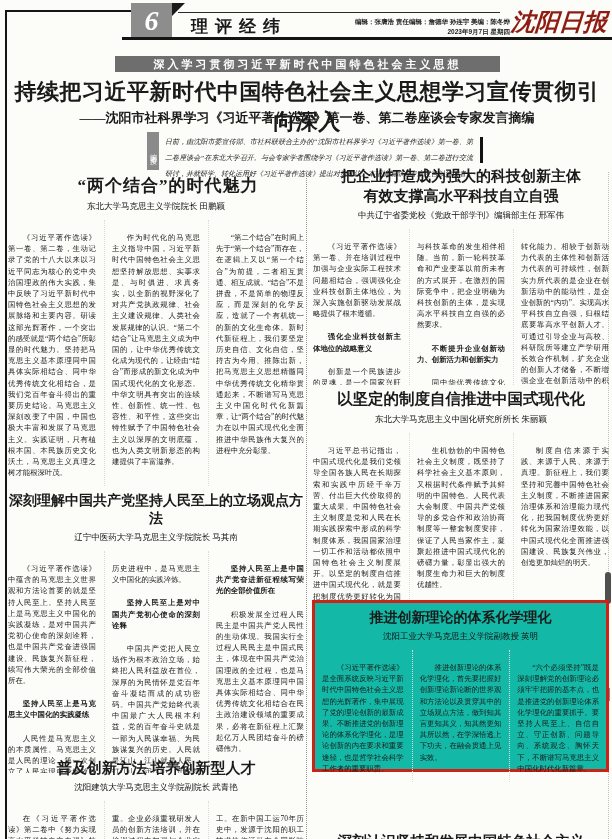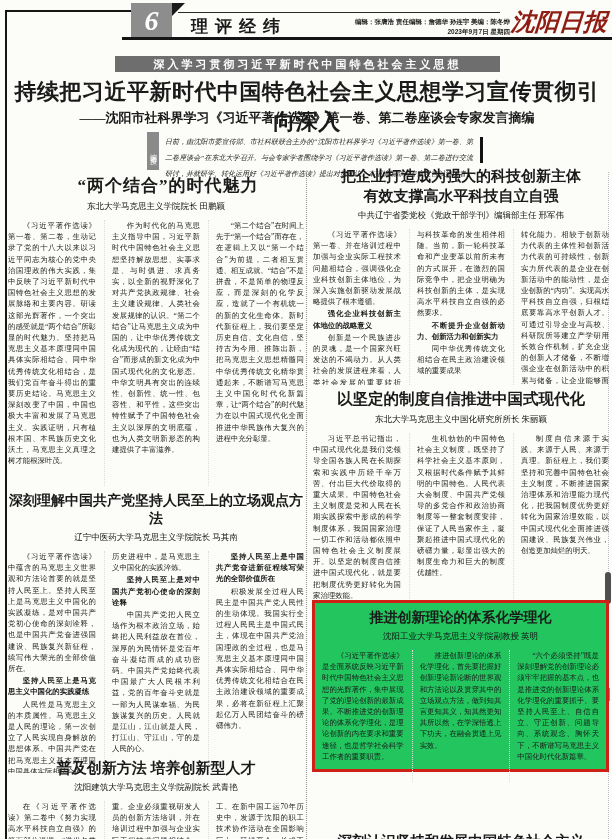--- a/index.html
+++ b/index.html
@@ -37,30 +37,30 @@
   .div-right{position:absolute;right:3px;top:172px;bottom:0;width:0;border-left:1px dotted #bdbdbd;}
   .thumb1{position:absolute;right:1px;top:572px;width:6px;height:32px;background:#4f4f4f;border-radius:3px;}
   .thumb2{position:absolute;right:2px;top:688px;width:3px;height:13px;background:#8a8a8a;}
   
   .article{position:absolute;}
   .article h2{margin:0;text-align:center;font-weight:900;}
   .author{text-align:center;font-size:8.5px;margin-top:4px;color:#111;}
   .cols{display:flex;gap:8px;margin-top:7px;overflow:hidden;text-align:justify;}
   .col{flex:1;font-size:7.4px;line-height:11.2px;}
   .col + .col{border-left:1px dotted #dcdcdc;padding-left:7px;}
-  .col p{margin:0 0 1px 0;}
+  .col p{margin:12px 0 1px 0;}
   .p-ind{text-indent:2em;}
   .p-cont{text-indent:0;}
   .sub{font-weight:900;text-indent:2em;margin:2px 0;}
   #art-a1{left:8px;top:174px;width:296px;}   #art-a1 h2{font-size:17px;letter-spacing:1px;padding-left:24px;} #art-a1 .cols{height:266px;}
   #art-r1{left:313px;top:167px;width:296px;} #art-r1 h2{font-size:15px;line-height:19.5px;} #art-r1 .cols{height:156px;}
   #art-r2{left:313px;top:389px;width:296px;} #art-r2 h2{font-size:15.5px;} #art-r2 .cols{height:168px;}
   #art-a2{left:8px;top:492px;width:296px;}   #art-a2 h2{font-size:14px;} #art-a2 .cols{height:222px;gap:8px;}
   #art-red{left:312px;top:600px;width:297px;height:172px;box-sizing:border-box;
-           border:3px solid #cf2217;background:#22c55e;padding:6px 7px 22px;}
+           border:3px solid #cf2217;background:#14b8a6;padding:6px 7px 22px;}
   #art-red h2{font-size:14px;} #art-red .cols{height:132px;}
   #art-bl{left:8px;top:759px;width:296px;}   #art-bl h2{font-size:15px;} #art-bl .cols{height:48px;}
   #art-br{left:313px;top:832px;width:296px;} #art-br h2{font-size:14.5px;}
 </style>
 </head>
 <body>
 
 <div class="page">
 
   <div class="frame-left"></div>

